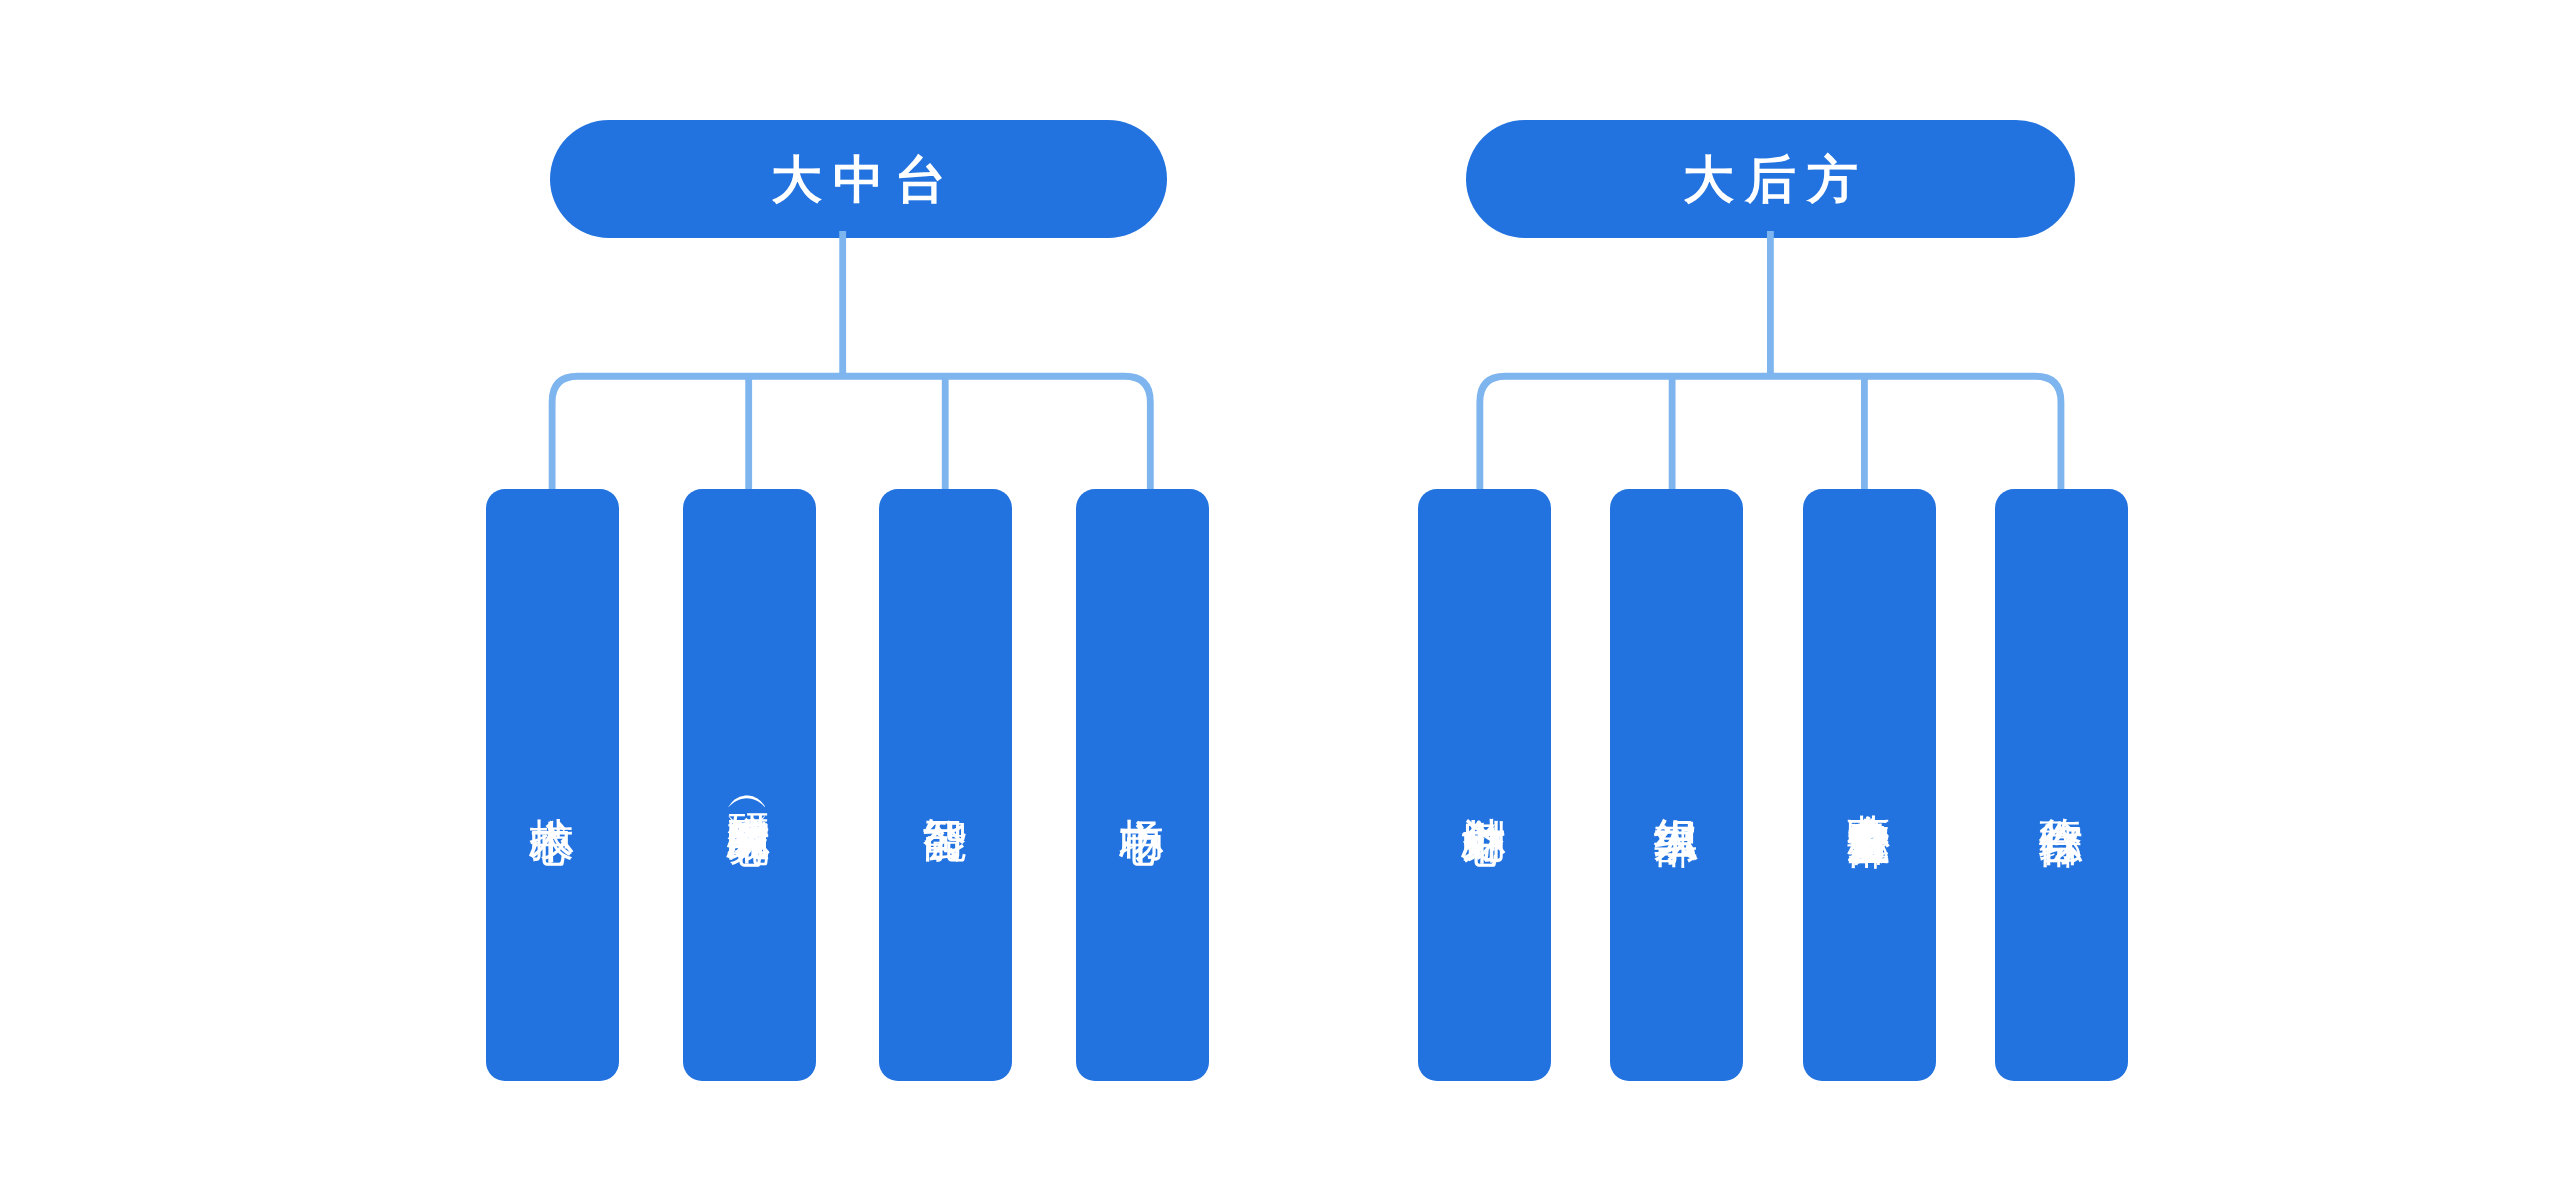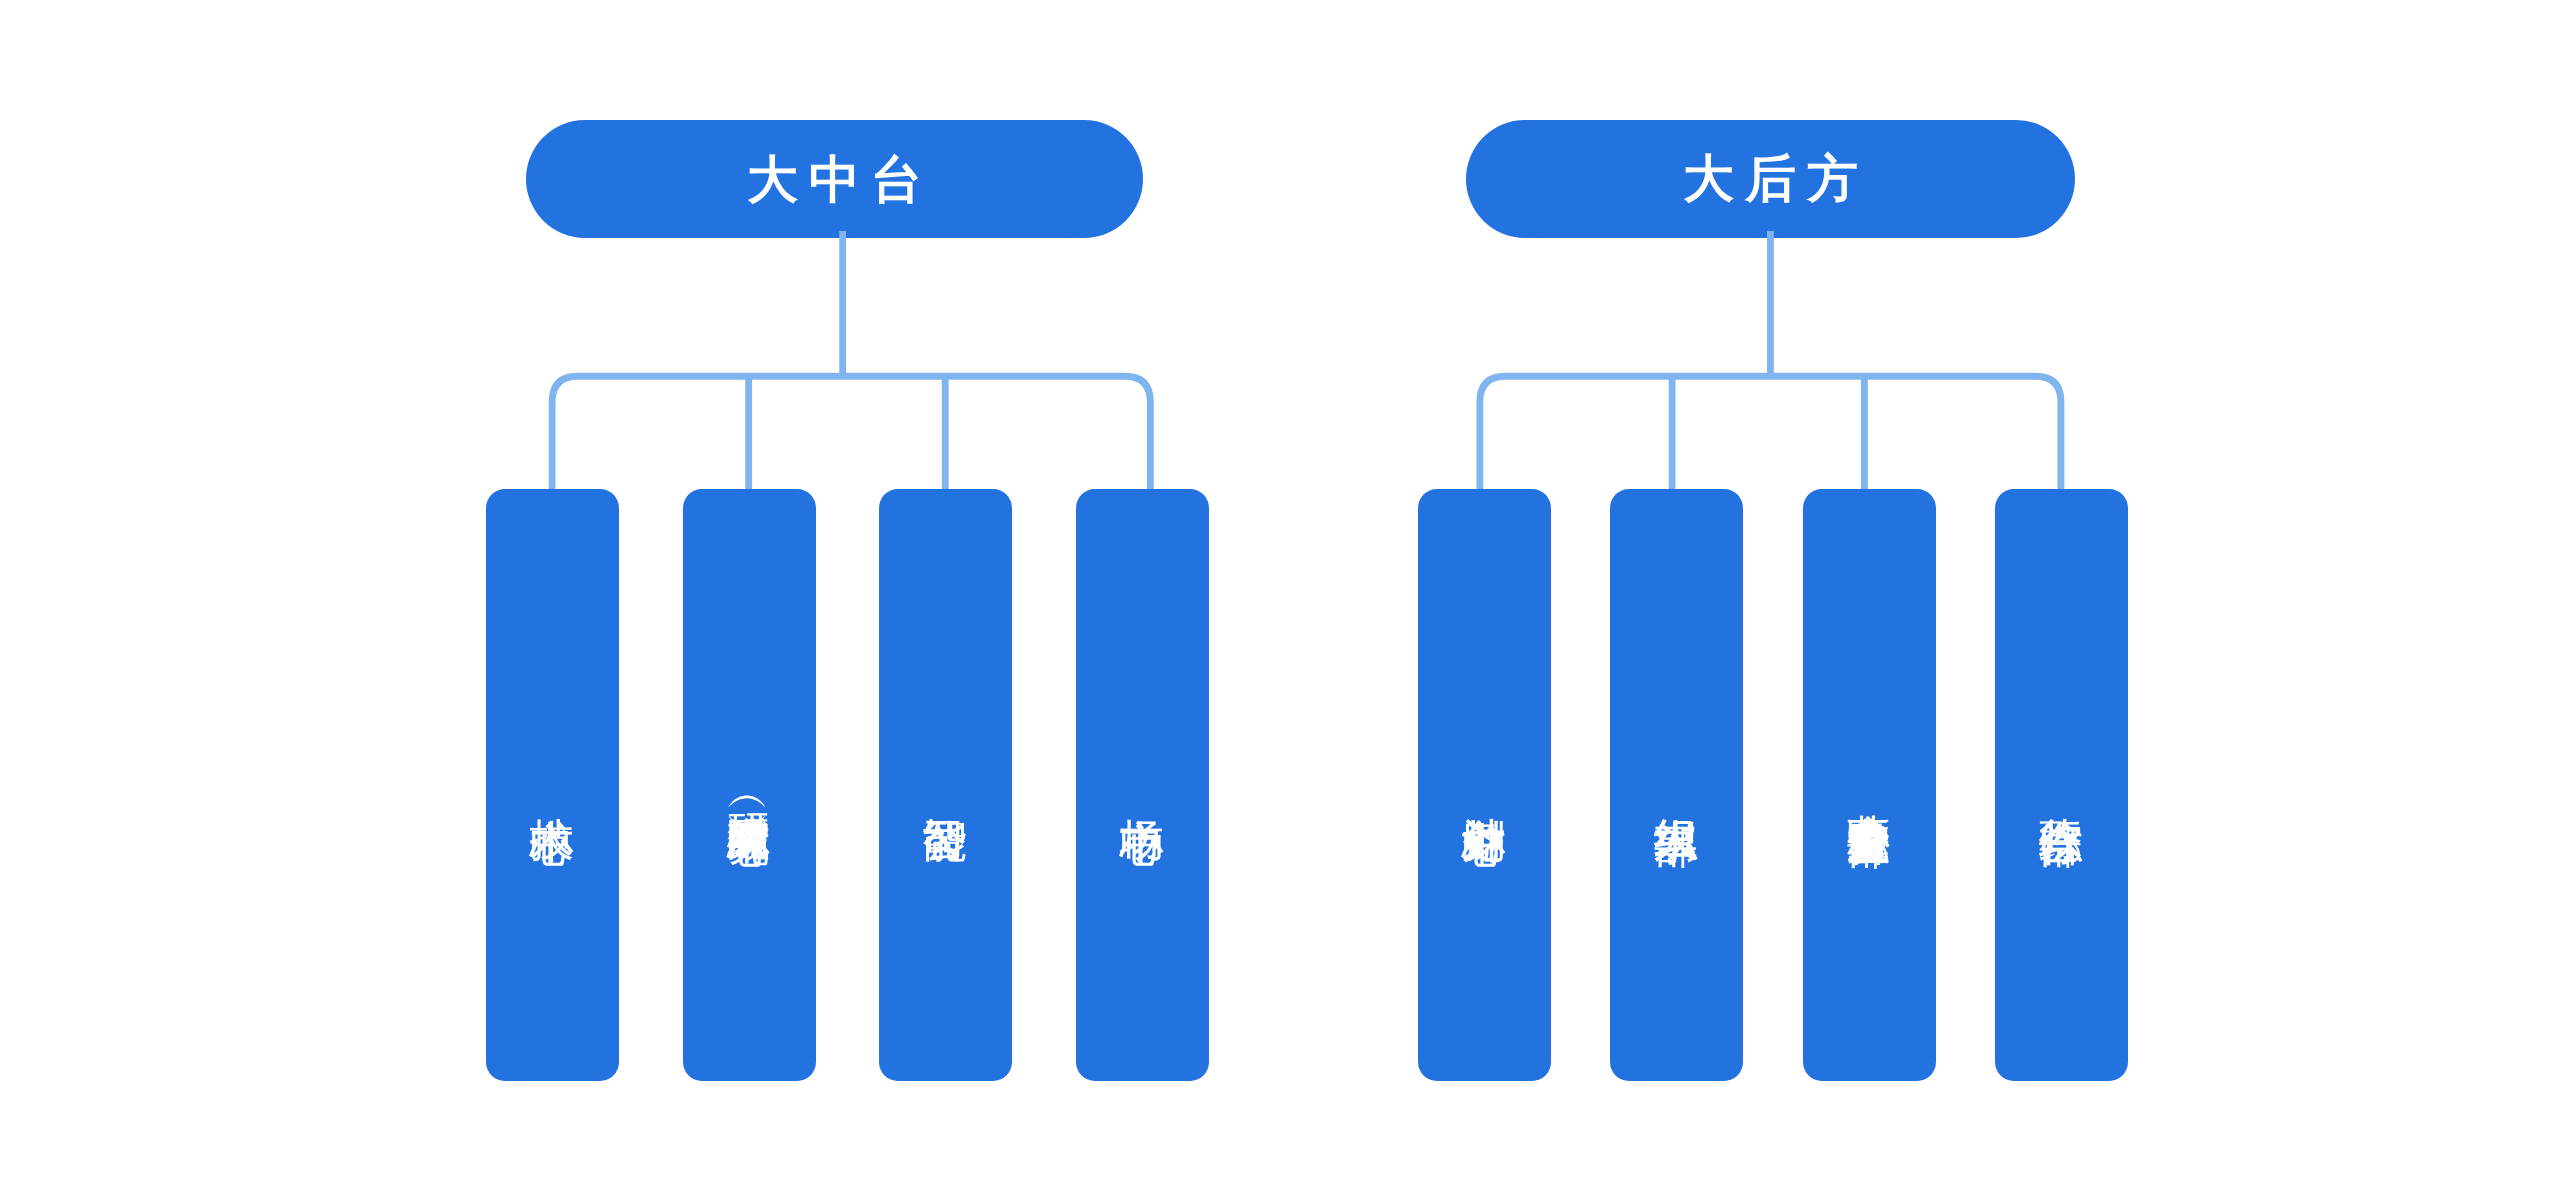--- a/index.html
+++ b/index.html
@@ -33,22 +33,22 @@
     position: absolute;
     top: 120px;
     height: 118px;
     background: #2272DF;
     border-radius: 59px;
     display: flex;
     align-items: center;
     justify-content: center;
     box-sizing: border-box;
   }
-  #group-0 .header-pill { left: 526px; width: 617px; }
-  #group-1 .header-pill { left: 534px; width: 609px; font-family: Liberation Serif, serif; }
+  #group-0 .header-pill { left: 550px; width: 617px; }
+  #group-1 .header-pill { left: 534px; width: 609px; }
 
   .header-label {
     color: #ffffff;
     font-size: 51px;
     font-weight: 700;
     letter-spacing: 11px;
     text-indent: 11px;
     line-height: 1;
     white-space: nowrap;
   }

